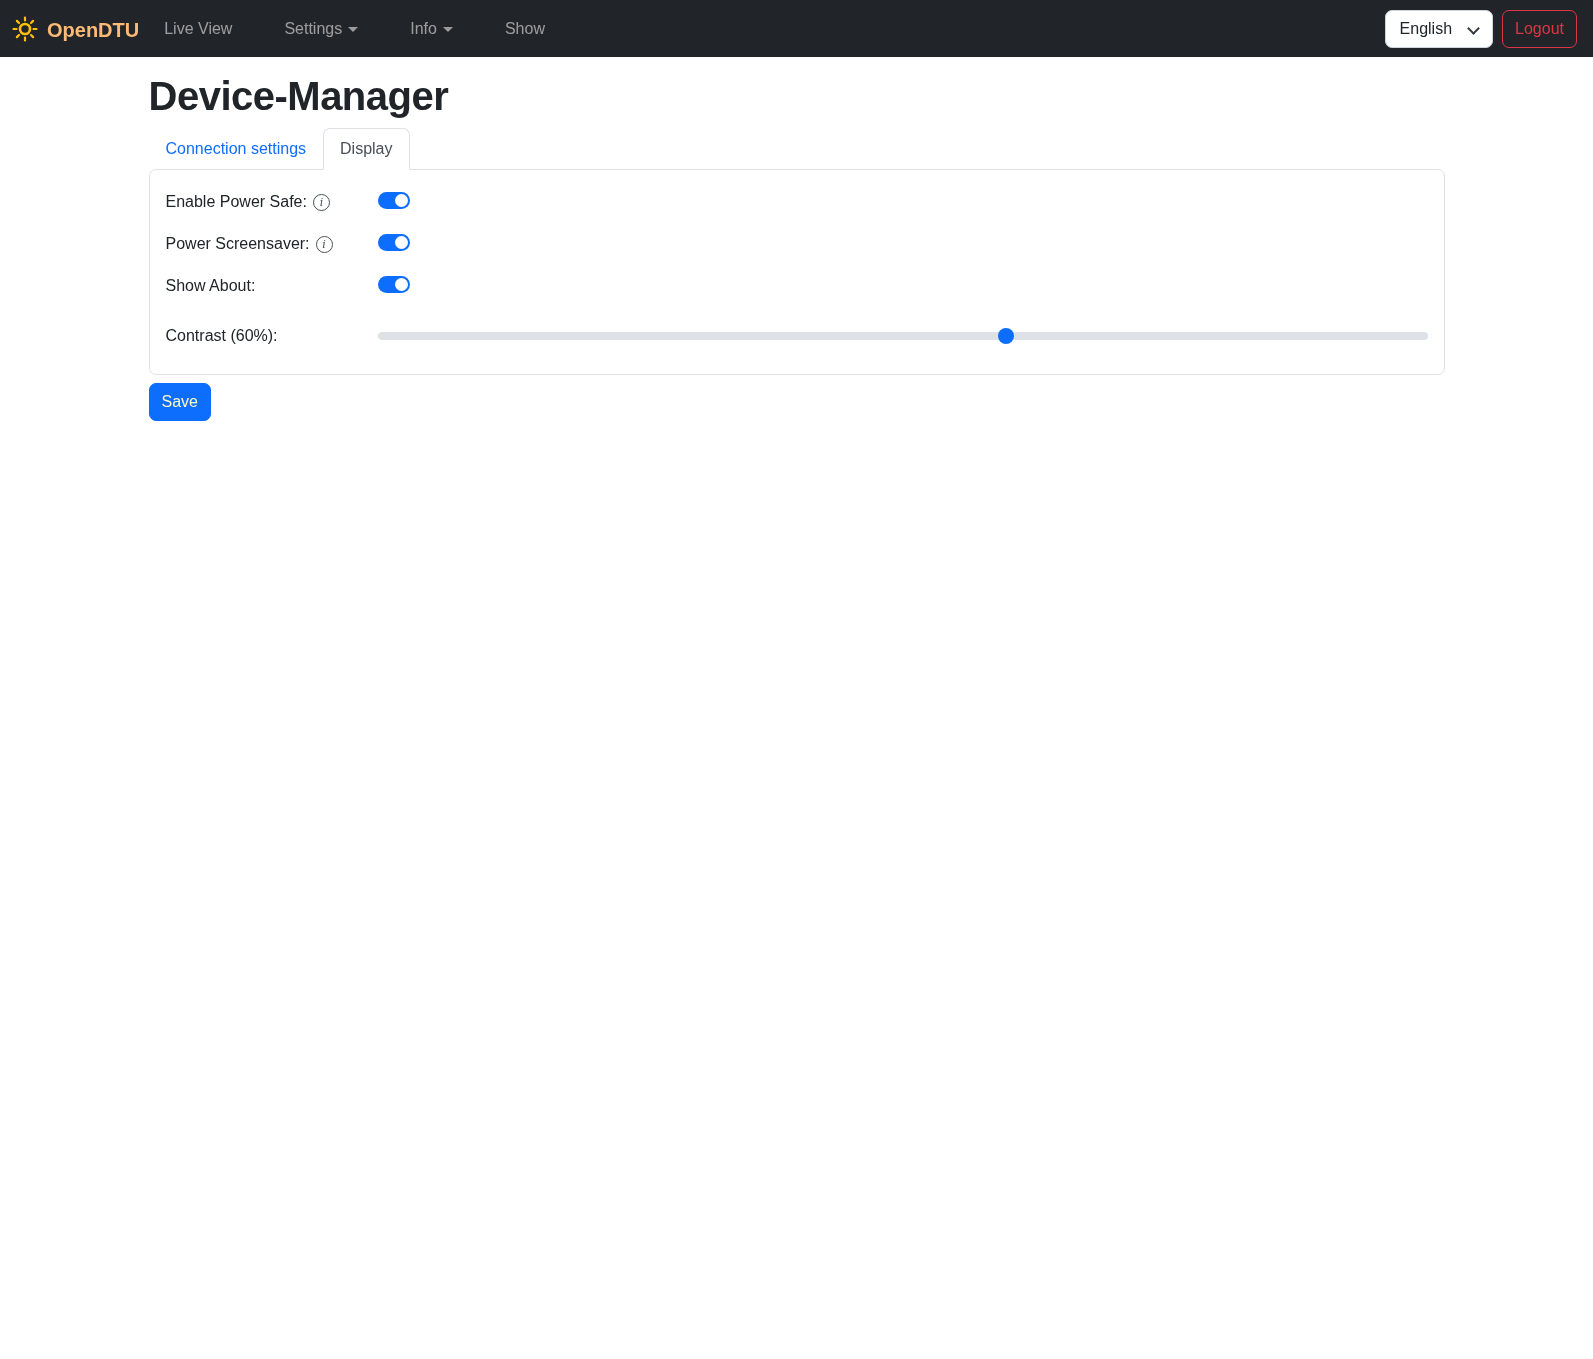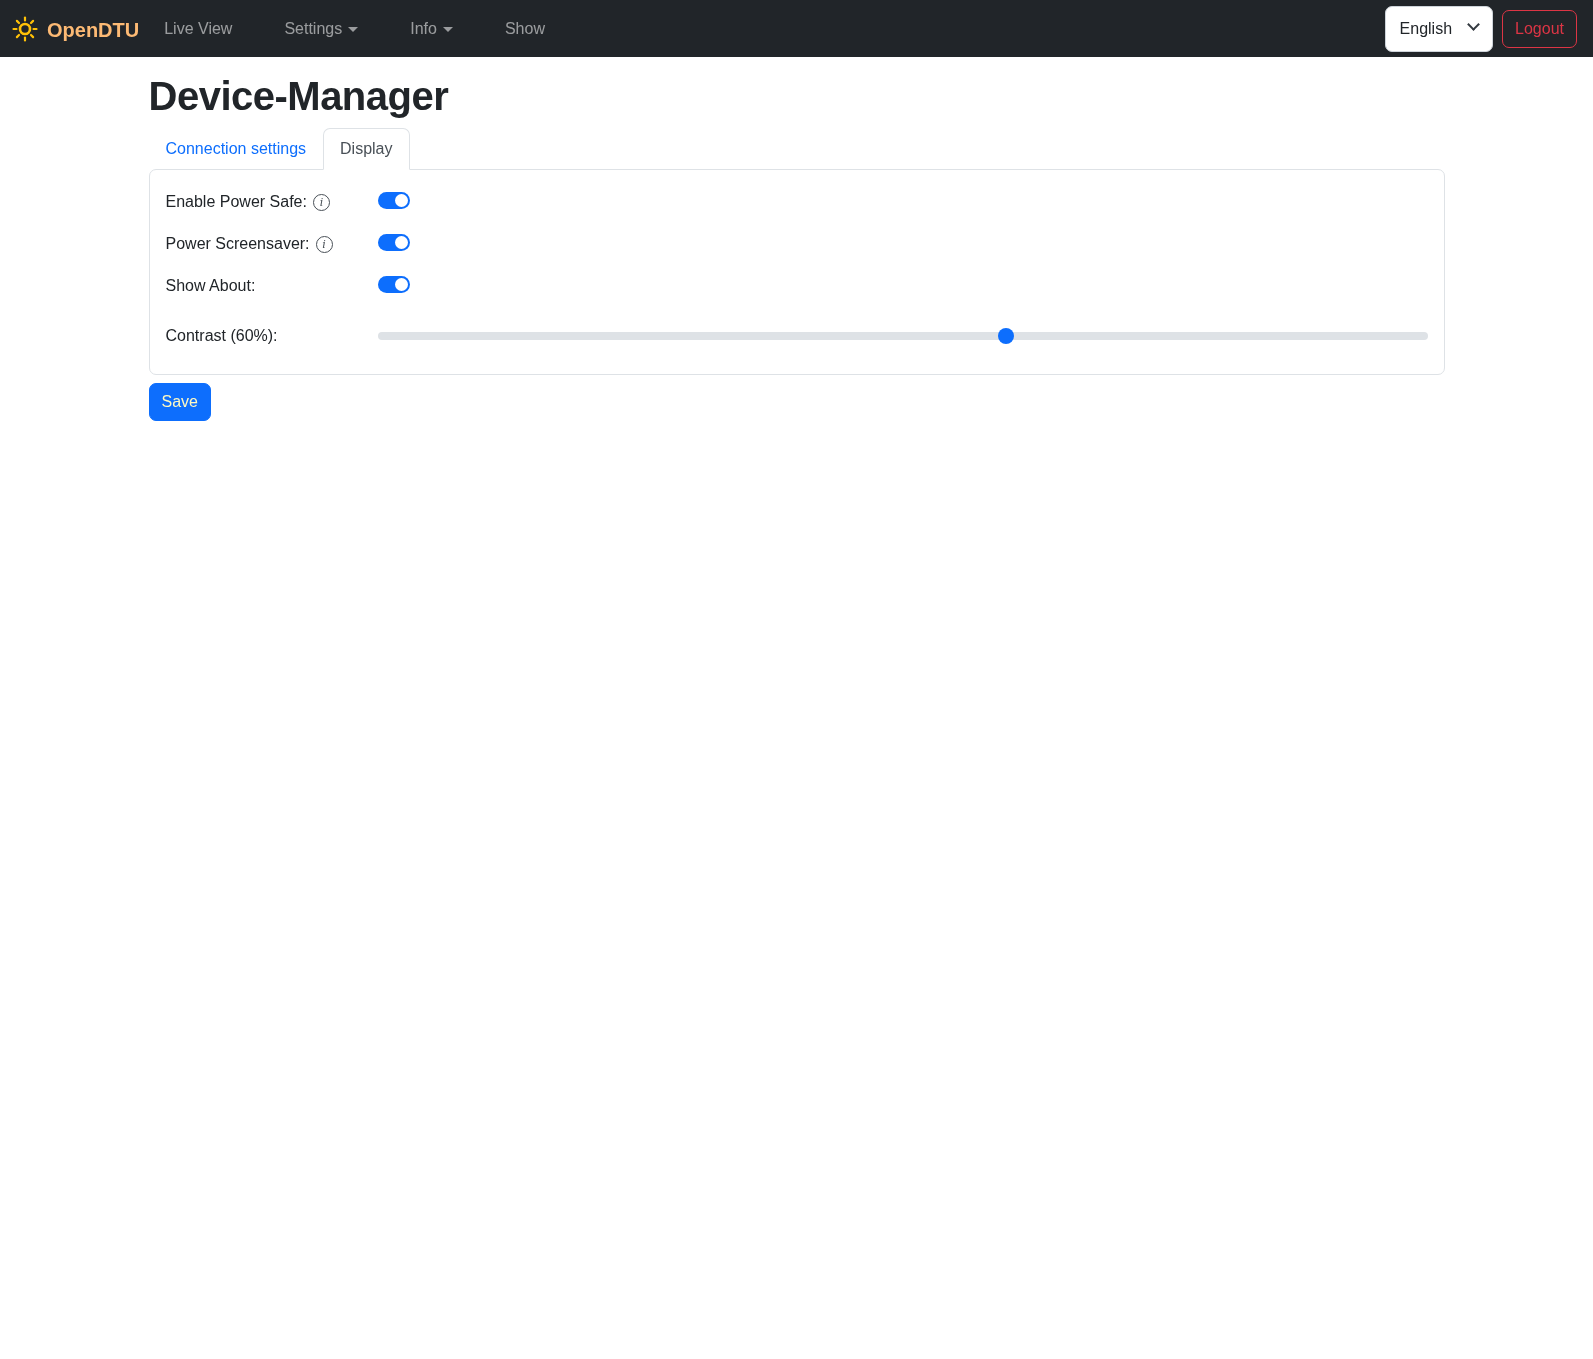--- a/index.html
+++ b/index.html
@@ -42,21 +42,21 @@
     border-top: 5px solid rgba(255,255,255,0.55);
     margin-top: 2px;
   }
   .navbar-right { display: flex; align-items: center; gap: 9px; }
   .lang-select {
     position: relative;
     background: #ffffff;
     color: #212529;
     border: 1px solid #ced4da;
     border-radius: 7px;
-    height: 46px;
+    height: 38px;
     padding: 6px 40px 6px 14px;
     display: flex; align-items: center;
     cursor: pointer;
     min-width: 106px;
   }
   .select-chevron {
     position: absolute; right: 14px; top: 13px;
     width: 9px; height: 9px;
     border-right: 2px solid #343a40;
     border-bottom: 2px solid #343a40;

